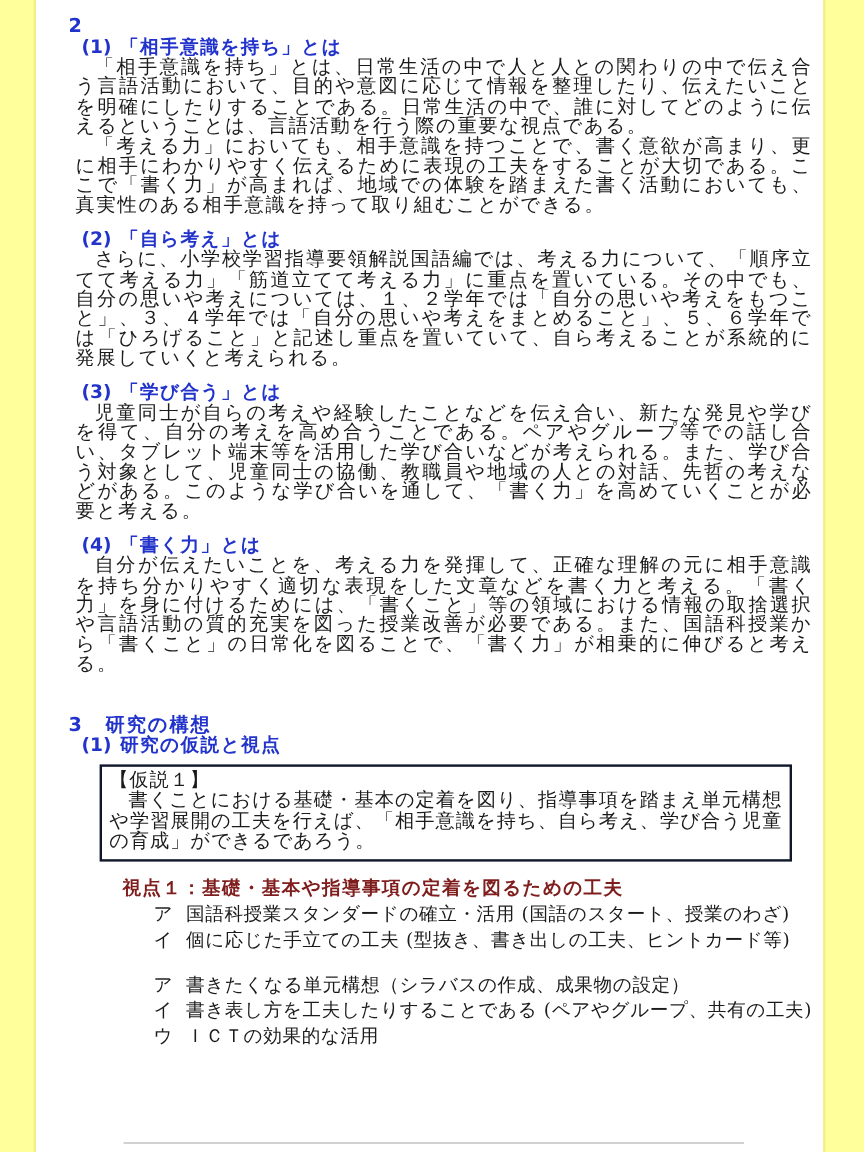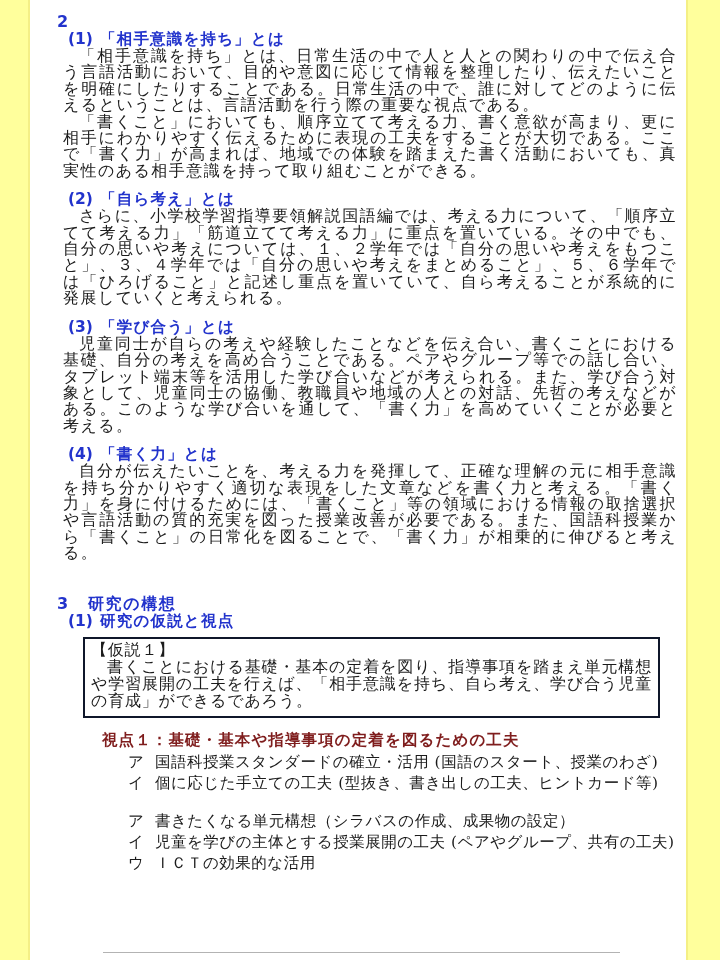--- a/index.html
+++ b/index.html
@@ -113,37 +113,37 @@
     <div class="h-sec">
       <span class="num">2</span>
     </div>
 
     <div class="subsec">
       <div class="h-sub">
         <span class="num">(1)</span>
         <span>「相手意識を持ち」とは</span>
       </div>
       <p class="body-p">「相手意識を持ち」とは、日常生活の中で人と人との関わりの中で伝え合う言語活動において、目的や意図に応じて情報を整理したり、伝えたいことを明確にしたりすることである。日常生活の中で、誰に対してどのように伝えるということは、言語活動を行う際の重要な視点である。</p>
-      <p class="body-p">「書くこと」においても、順序立てて考える力、書く意欲が高まり、更に相手にわかりやすく伝えるために表現の工夫をすることが大切である。ここで「書く力」が高まれば、地域での体験を踏まえた書く活動においても、真実性のある相手意識を持って取り組むことができる。</p>
+      <p class="body-p">「考える力」においても、相手意識を持つことで、書く意欲が高まり、更に相手にわかりやすく伝えるために表現の工夫をすることが大切である。ここで「書く力」が高まれば、地域での体験を踏まえた書く活動においても、真実性のある相手意識を持って取り組むことができる。</p>
     </div>
 
     <div class="subsec">
       <div class="h-sub">
         <span class="num">(2)</span>
         <span>「自ら考え」とは</span>
       </div>
       <p class="body-p">さらに、小学校学習指導要領解説国語編では、考える力について、「順序立てて考える力」「筋道立てて考える力」に重点を置いている。その中でも、自分の思いや考えについては、１、２学年では「自分の思いや考えをもつこと」、３、４学年では「自分の思いや考えをまとめること」、５、６学年では「ひろげること」と記述し重点を置いていて、自ら考えることが系統的に発展していくと考えられる。</p>
     </div>
 
     <div class="subsec">
       <div class="h-sub">
         <span class="num">(3)</span>
         <span>「学び合う」とは</span>
       </div>
-      <p class="body-p">児童同士が自らの考えや経験したことなどを伝え合い、書くことにおける基礎、自分の考えを高め合うことである。ペアやグループ等での話し合い、タブレット端末等を活用した学び合いなどが考えられる。また、学び合う対象として、児童同士の協働、教職員や地域の人との対話、先哲の考えなどがある。このような学び合いを通して、「書く力」を高めていくことが必要と考える。</p>
+      <p class="body-p">児童同士が自らの考えや経験したことなどを伝え合い、新たな発見や学びを得て、自分の考えを高め合うことである。ペアやグループ等での話し合い、タブレット端末等を活用した学び合いなどが考えられる。また、学び合う対象として、児童同士の協働、教職員や地域の人との対話、先哲の考えなどがある。このような学び合いを通して、「書く力」を高めていくことが必要と考える。</p>
     </div>
 
     <div class="subsec">
       <div class="h-sub">
         <span class="num">(4)</span>
         <span>「書く力」とは</span>
       </div>
       <p class="body-p">自分が伝えたいことを、考える力を発揮して、正確な理解の元に相手意識を持ち分かりやすく適切な表現をした文章などを書く力と考える。「書く力」を身に付けるためには、「書くこと」等の領域における情報の取捨選択や言語活動の質的充実を図った授業改善が必要である。また、国語科授業から「書くこと」の日常化を図ることで、「書く力」が相乗的に伸びると考える。</p>
     </div>
 
@@ -177,21 +177,21 @@
       </div>
 
       <div class="viewpoint v2">
         <div class="vp-items">
           <div class="vp-item">
             <span class="label">ア</span>
             <span>書きたくなる単元構想（シラバスの作成、成果物の設定）</span>
           </div>
           <div class="vp-item">
             <span class="label">イ</span>
-            <span>児童を学びの主体とする授業展開の工夫 (ペアやグループ、共有の工夫)</span>
+            <span>書き表し方を工夫したりすることである (ペアやグループ、共有の工夫)</span>
           </div>
           <div class="vp-item">
             <span class="label">ウ</span>
             <span>ＩＣＴの効果的な活用</span>
           </div>
 
         </div>
       </div>
     </div>
 

